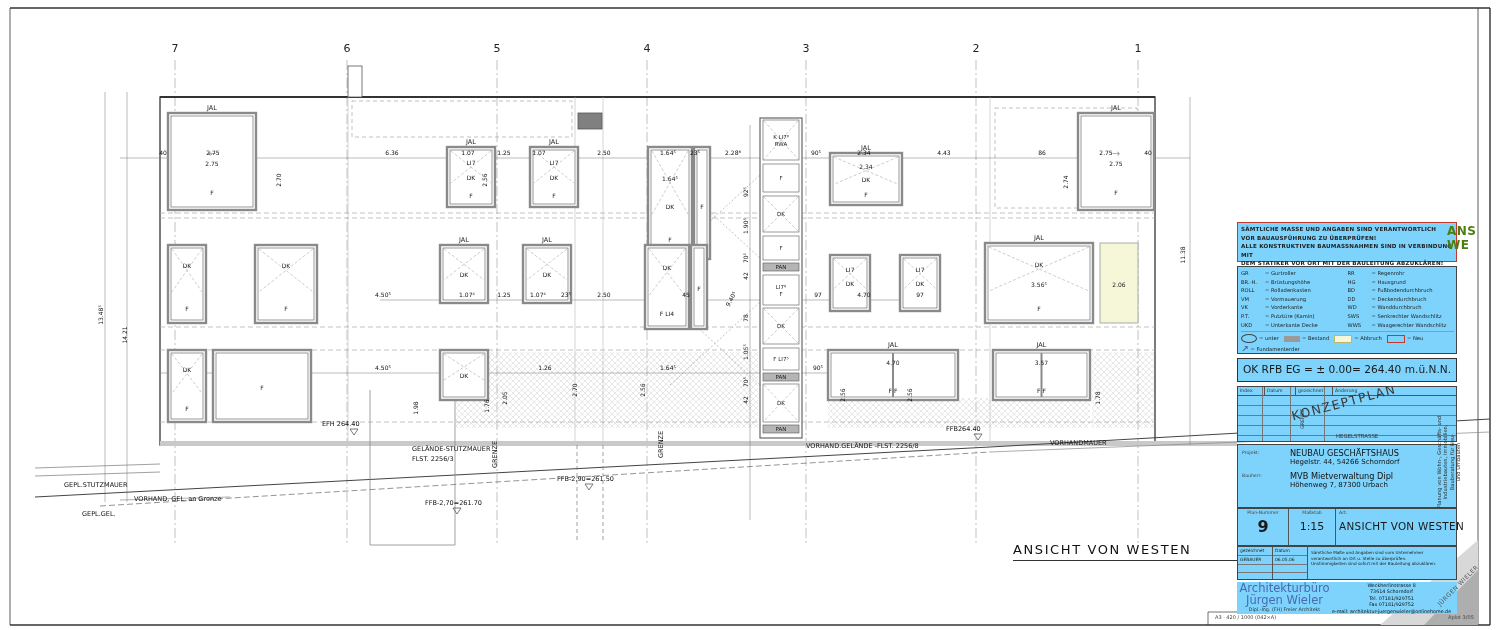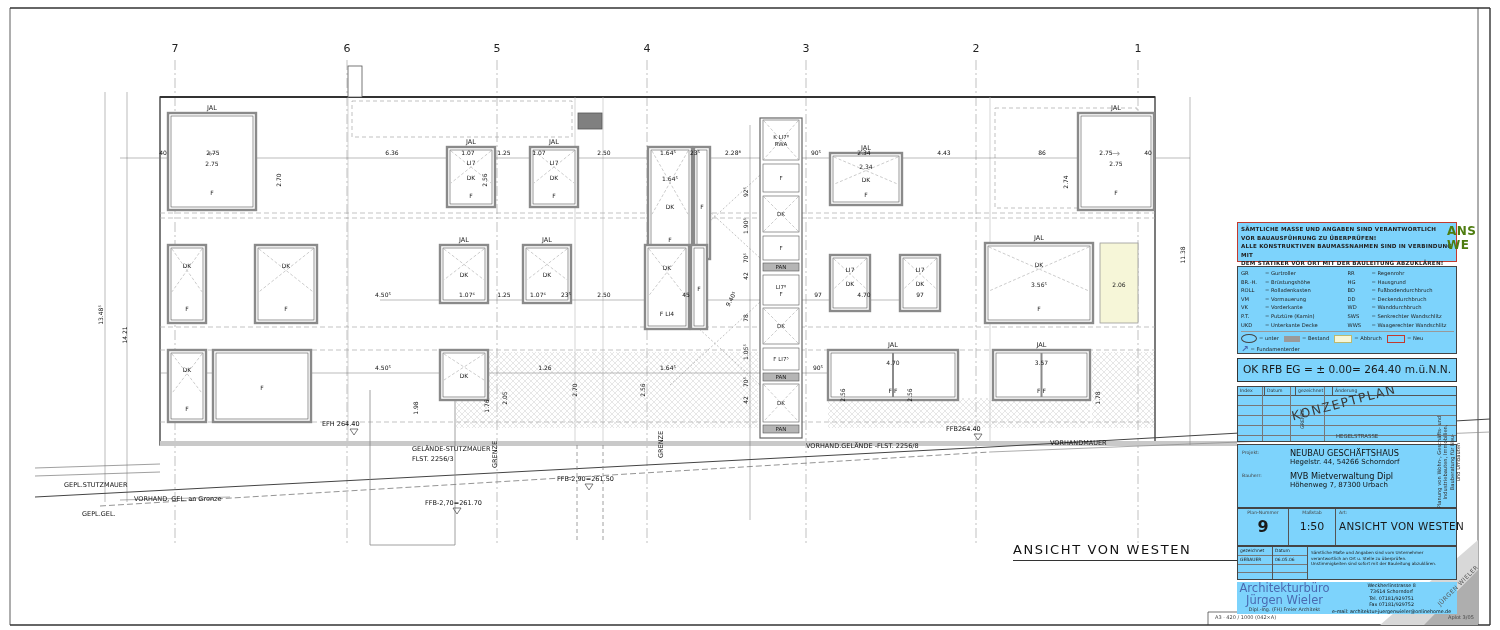--- a/index.html
+++ b/index.html
@@ -596,21 +596,21 @@
     </div>
   </div>
 
   <div class="tb planrow" style="top:508px;height:38px">
     <div class="pcell pc1">
       <div class="plabel">Plan-Nummer</div>
       <div class="bignum">9</div>
     </div>
     <div class="pcell pc2">
       <div class="plabel">Maßstab</div>
-      <div class="scaleval">1:50</div>
+      <div class="scaleval">1:15</div>
     </div>
     <div class="pcell pc3">
       <div class="plabel">Art:</div>
       <div class="artval">ANSICHT VON WESTEN</div>
     </div>
   </div>
 
   <div class="tb signrow" style="top:546px;height:34px">
     <div class="sgc">
       <div>gezeichnet</div>

